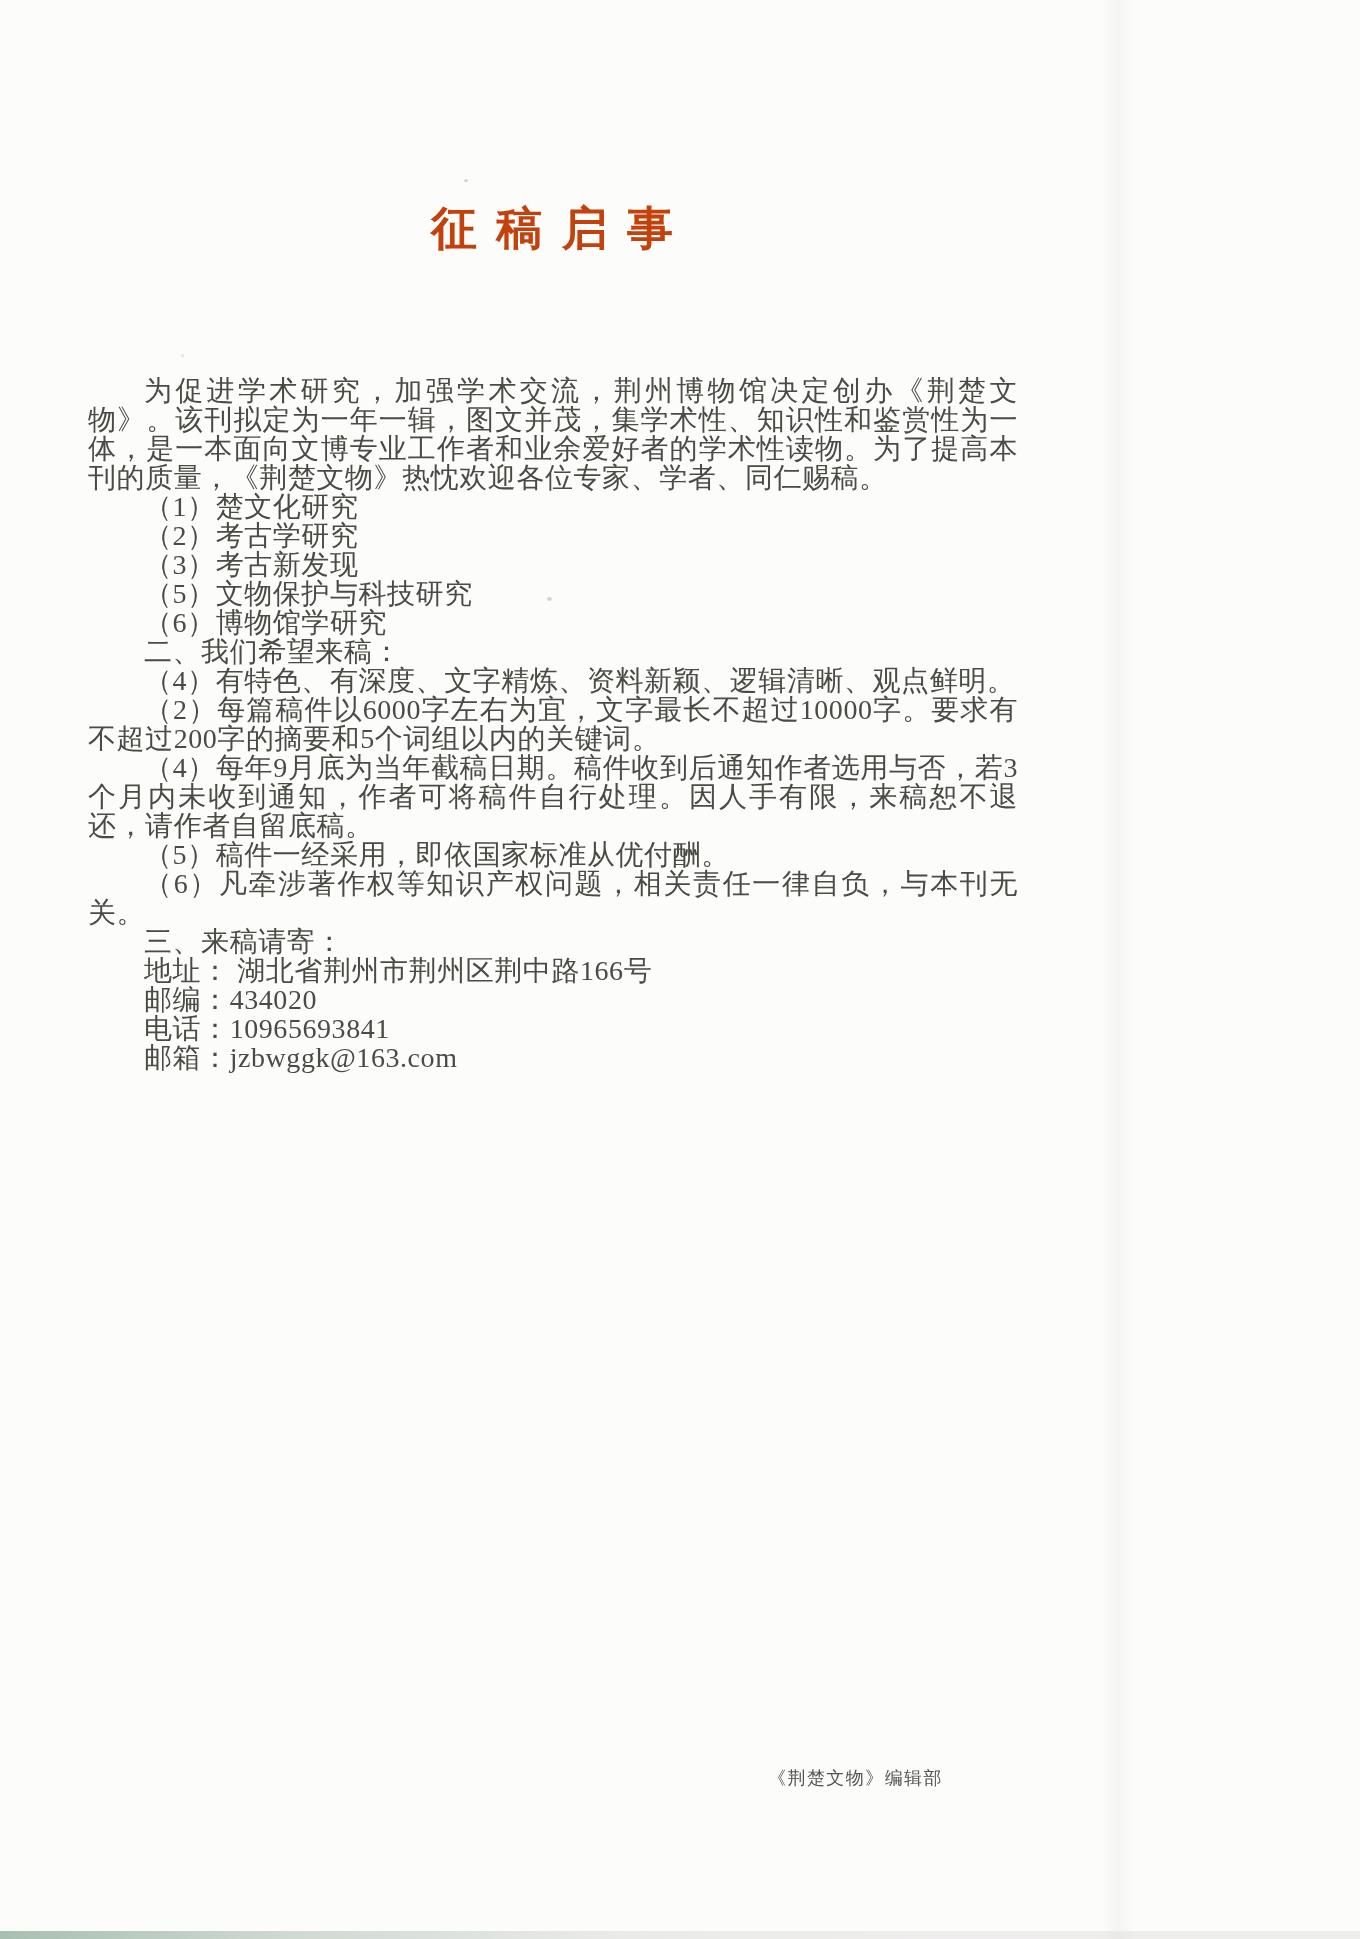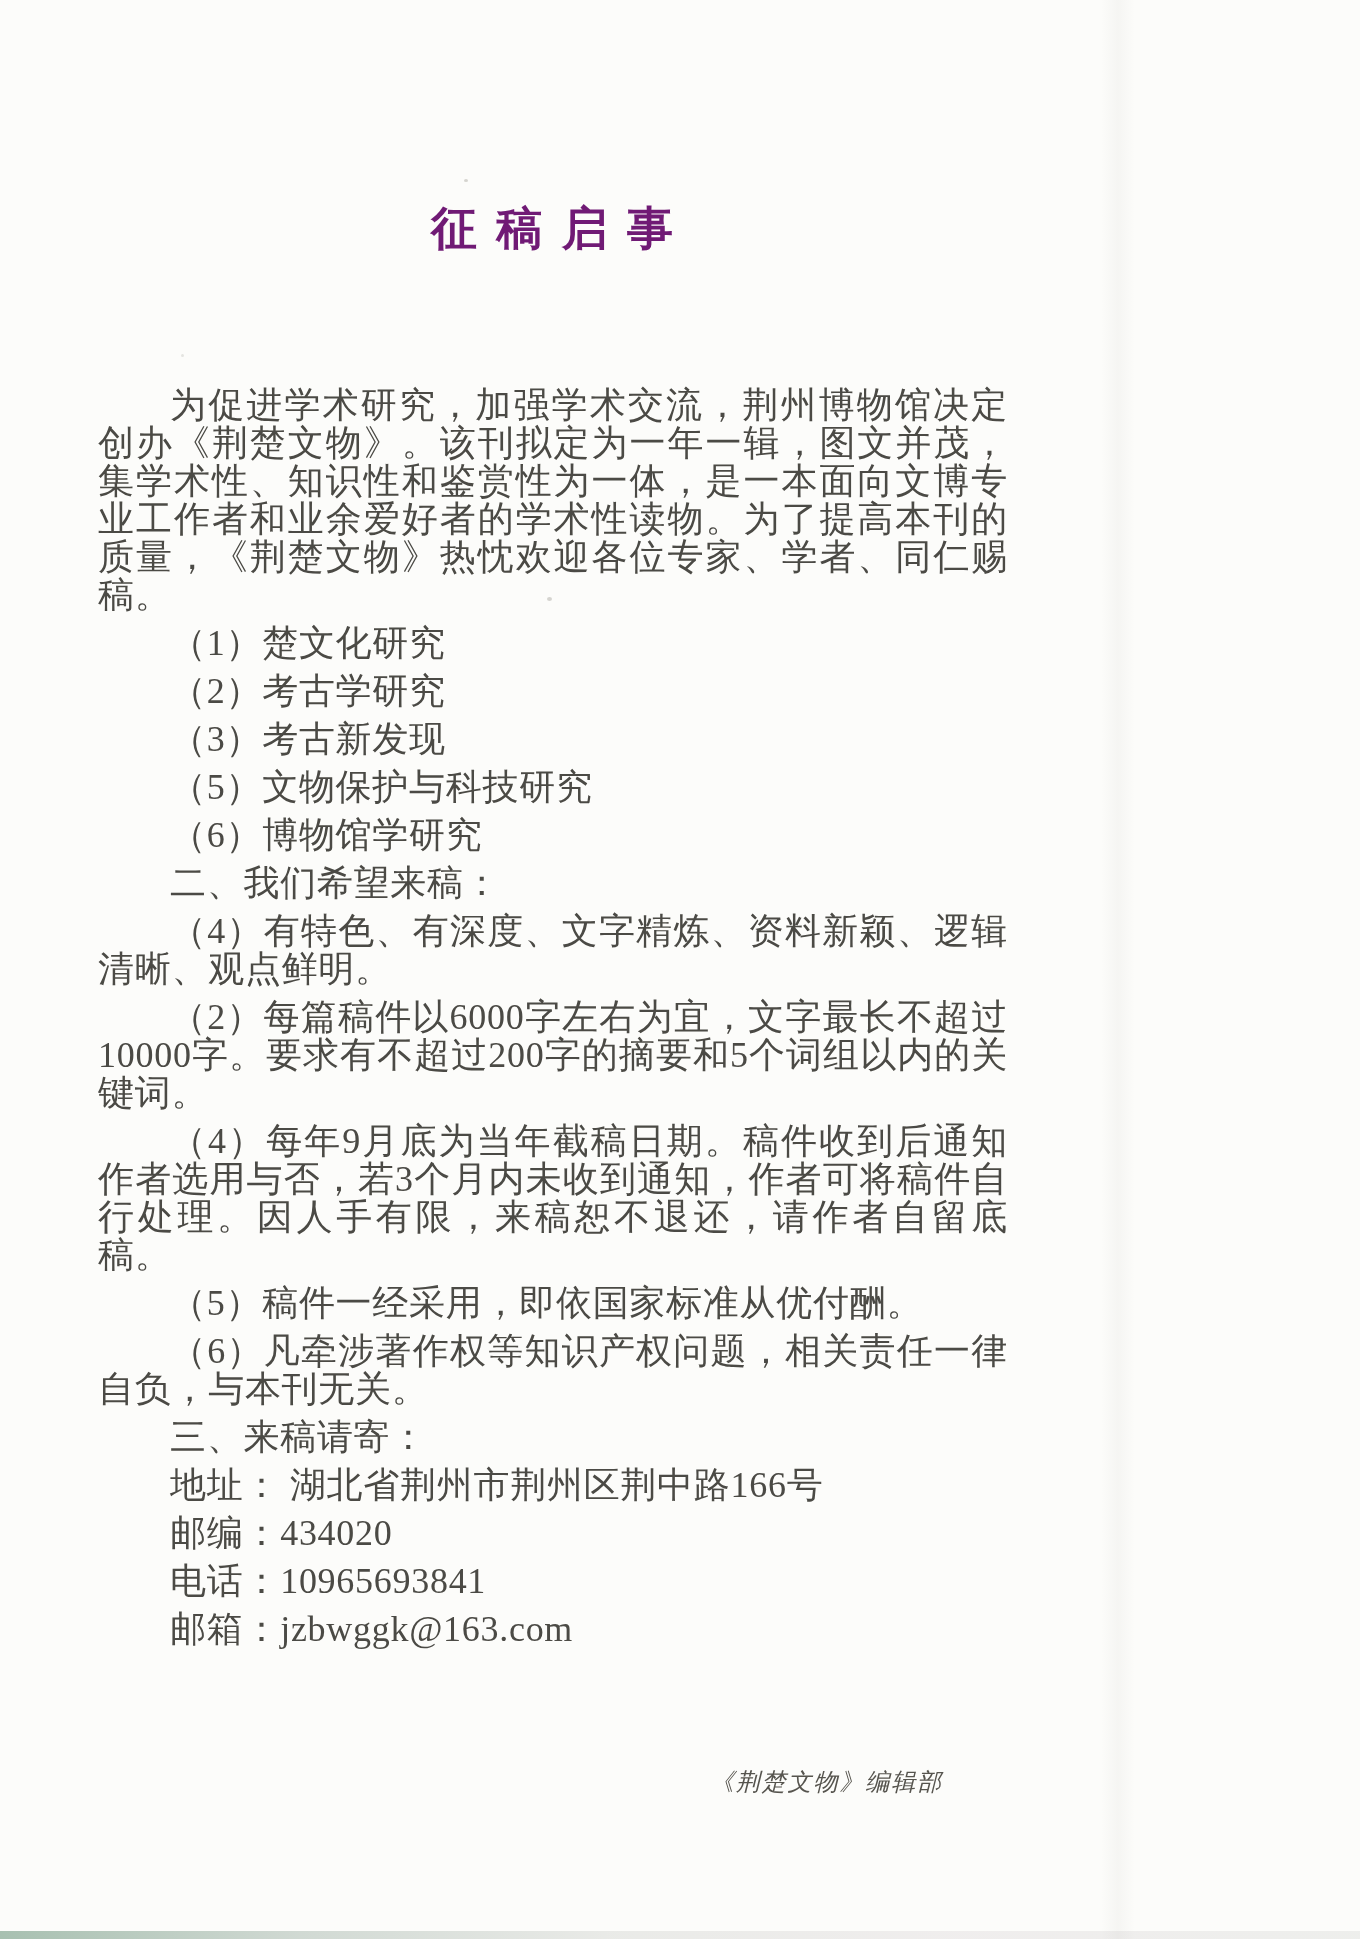--- a/index.html
+++ b/index.html
@@ -15,46 +15,45 @@
   }
   .title {
     position: absolute;
     top: 198px;
     left: 88px;
     width: 928px;
     margin: 0;
     text-align: center;
     font-size: 46px;
     font-weight: 700;
-    color: #701a75;
+    color: #c2410c;
     letter-spacing: 0.42em;
     text-indent: 0.42em;
   }
   .body-block {
     position: absolute;
     top: 376px;
     left: 88px;
     width: 930px;
   }
   .body-block p {
-    margin: 10px;
-    font-size: 36px;
-    line-height: 38px;
+    margin: 0;
+    font-size: 28px;
+    line-height: 29px;
     text-align: justify;
     text-indent: 2em;
     letter-spacing: 0.02em;
   }
   .signature {
     position: absolute;
     top: 1766px;
     left: 88px;
     width: 855px;
     text-align: right;
-    font-size: 24px;
-    font-style: italic;
+    font-size: 18px;
     color: #56544e;
     letter-spacing: 0.08em;
   }
   
   .edge-shade {
     position: absolute;
     top: 0;
     right: 225px;
     width: 34px;
     height: 100%;

